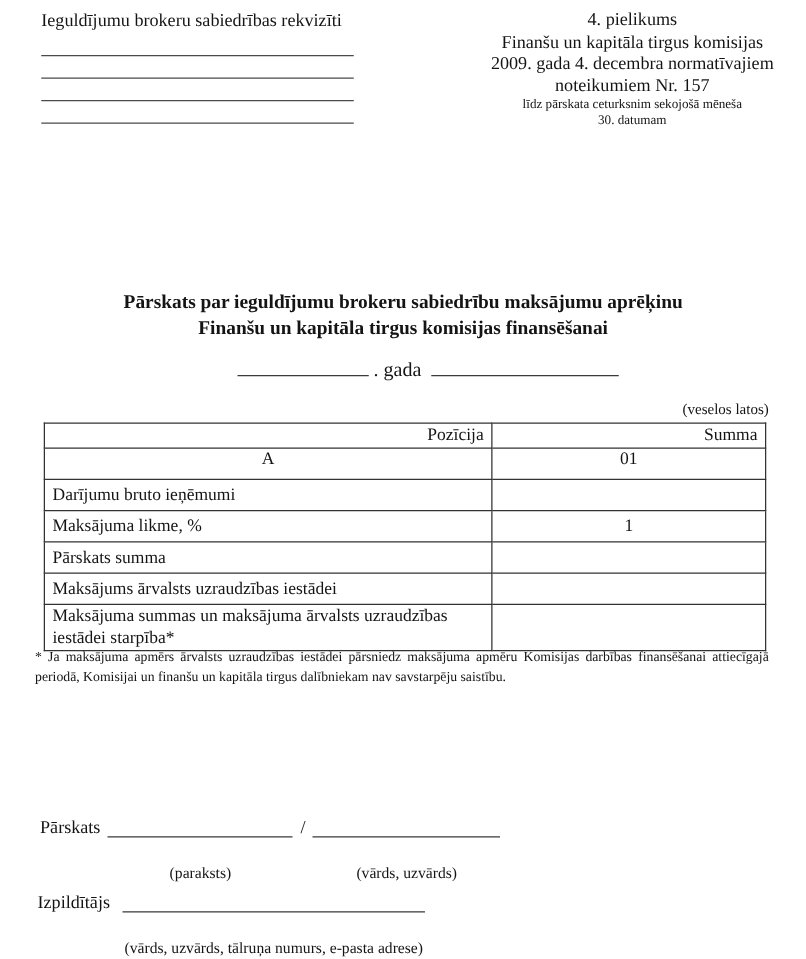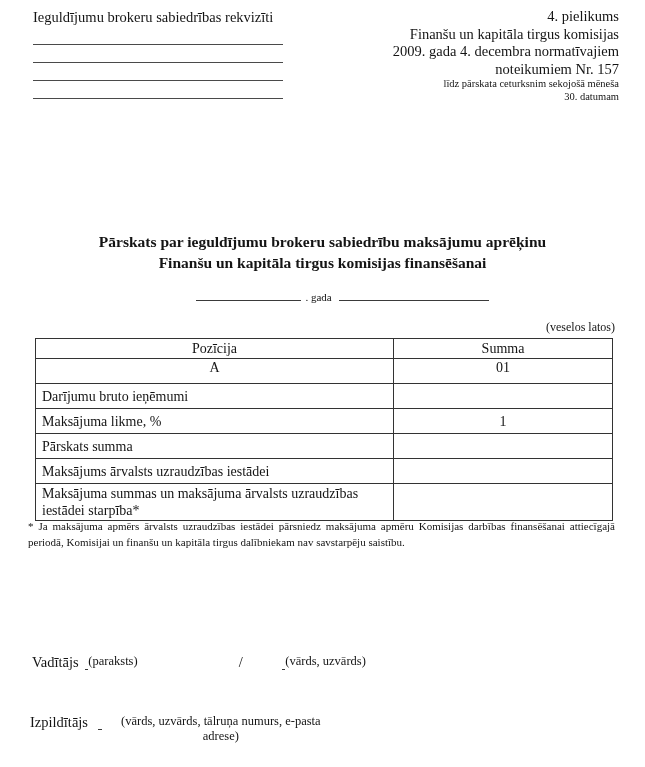--- a/index.html
+++ b/index.html
@@ -12,64 +12,64 @@
     font-family:"Liberation Serif","DejaVu Serif",serif;
     overflow:hidden;
   }
 
   
   .header-left { position:absolute; left:33px; top:8px; width:268px; }
   .hl-title { font-size:14.5px; line-height:19px; }
   .blank-line { width:250px; height:18px; border-bottom:1.3px solid #4a4a4a; }
 
   
-  .header-right { position:absolute; top:8px; right:26px; text-align:right; }
+  .header-right { position:absolute; top:8px; right:26px; text-align:center; }
   .hr-line { font-size:14.5px; line-height:17.5px; }
   .hr-note { font-size:10.5px; line-height:12.5px; }
 
   
   .doc-title { position:absolute; top:231px; left:0; width:100%; text-align:center;
                font-weight:bold; font-size:15.5px; line-height:21px; }
 
   
   .date-line { position:absolute; top:286px; left:0; width:100%; text-align:center;
-               font-size:11px; padding-left:40px; white-space:nowrap; }
+               font-size:16px; padding-left:40px; white-space:nowrap; }
   .fill { display:inline-block; border-bottom:1.3px solid #3a3a3a; height:15px;
           vertical-align:baseline; }
   .fill-year { width:105px; }
   .fill-period { width:150px; margin-left:4px; }
   .gada-label { margin-left:4px; }
 
   
   .units-note { position:absolute; top:320px; left:35px; width:580px;
                 text-align:right; font-size:12px; }
 
   
   table.report { position:absolute; top:338px; left:35px; width:577px;
                  border-collapse:collapse; font-size:14px; table-layout:fixed; }
   .report col.c-pos { width:358px; }
   .report col.c-sum { width:219px; }
   .report th, .report td { border:1.2px solid #333; padding:1px 6px; }
-  .report th { font-weight:normal; text-align:center; height:20px; }
+  .report th { font-weight:normal; text-align:right; height:20px; }
   .report .code-row td { text-align:center; vertical-align:top; height:25px; }
   .report .data-row td { height:25px; text-align:left; vertical-align:middle;
                          line-height:17px; }
   .report .data-row td.summa { text-align:center; }
 
   
   .footnote { position:absolute; top:518px; left:28px; width:587px;
               font-size:11px; line-height:16px; text-align:justify; }
 
   
   .sig-row { position:absolute; display:flex; align-items:flex-start;
              font-size:14.5px; }
   .sig-manager { left:32px; top:653px; }
   .sig-executor { left:30px; top:713px; }
   .sig-label { line-height:18px; }
-  .sig-field { display:inline-flex; flex-direction:row; }
+  .sig-field { display:inline-flex; flex-direction:column;gap:20px; }
   .sig-line { display:block; border-bottom:1.3px solid #3a3a3a; height:17px; }
   .sig-caption { text-align:center; font-size:12.5px; line-height:15px; padding-top:1px; }
   .sig-slash { margin:0 6px; line-height:18px; }
   .w-paraksts { width:148px; margin-left:6px; }
   .w-vards { width:150px;justify-content:center; }
   .w-izpild { width:242px; margin-left:10px; }
 </style>
 </head>
 <body>
 
@@ -137,21 +137,21 @@
     <tr class="data-row">
       <td>Maksājuma summas un maksājuma ārvalsts uzraudzības iestādei starpība*</td>
       <td class="summa"></td>
     </tr>
   </tbody>
     </table>
 
   <div class="footnote">* Ja maksājuma apmērs ārvalsts uzraudzības iestādei pārsniedz maksājuma apmēru Komisijas darbības finansēšanai attiecīgajā periodā, Komisijai un finanšu un kapitāla tirgus dalībniekam nav savstarpēju saistību.</div>
 
   <div class="sig-row sig-manager">
-    <span class="sig-label">Vadītājs</span>
+    <span class="sig-label">Pārskats</span>
     <span class="sig-field w-paraksts">
       <span class="sig-line">&nbsp;</span>
       <span class="sig-caption">(paraksts)</span>
     </span>
     <span class="sig-slash">/</span>
     <span class="sig-field w-vards">
       <span class="sig-line">&nbsp;</span>
       <span class="sig-caption">(vārds, uzvārds)</span>
     </span>
   </div>

